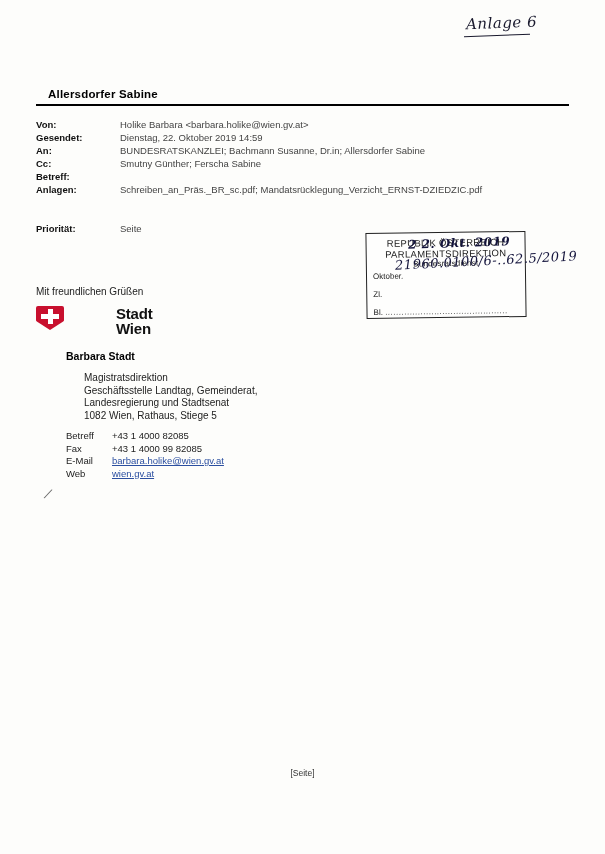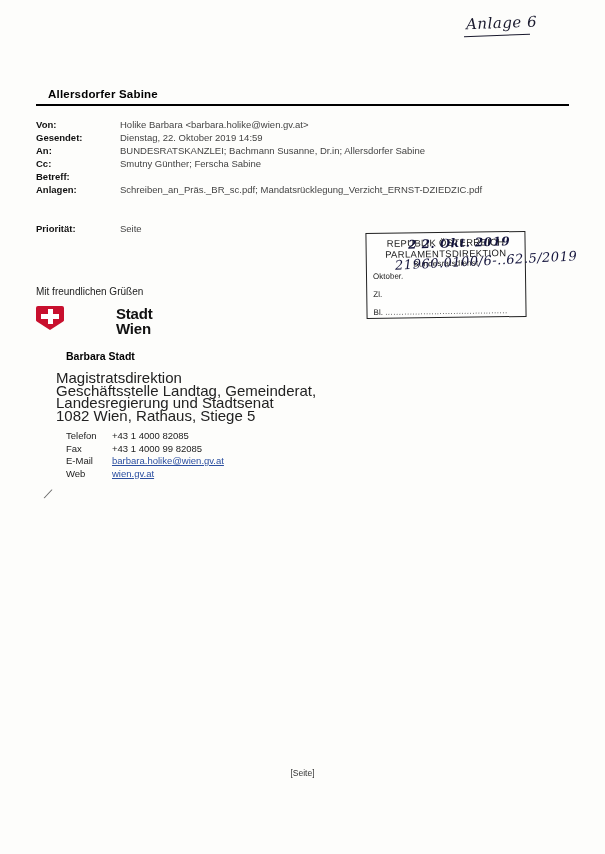--- a/index.html
+++ b/index.html
@@ -158,22 +158,22 @@
   .sig-name {
     position: absolute;
     top: 350px;
     left: 66px;
     font-size: 10.5px;
     font-weight: bold;
   }
   .sig-dept {
     position: absolute;
     top: 372px;
-    left: 56px;
-    font-size: 15px;
+    left: 84px;
+    font-size: 10px;
     line-height: 12.5px;
     color: #222;
   }
   .sig-contact {
     position: absolute;
     top: 430px;
     left: 66px;
     font-size: 9.5px;
     line-height: 12.5px;
     color: #222;
@@ -358,21 +358,21 @@
 
   <div class="sig-dept">
     <div>Magistratsdirektion</div>
     <div>Geschäftsstelle Landtag, Gemeinderat,</div>
     <div>Landesregierung und Stadtsenat</div>
     <div>1082 Wien, Rathaus, Stiege 5</div>
   </div>
 
   <div class="sig-contact">
     <div class="contact-line">
-      <span class="contact-key">Telefon</span>
+      <span class="contact-key">Betreff</span>
       <span class="contact-val">+43 1 4000 82085</span>
     </div>
     <div class="contact-line">
       <span class="contact-key">Fax</span>
       <span class="contact-val">+43 1 4000 99 82085</span>
     </div>
     <div class="contact-line">
       <span class="contact-key">E-Mail</span>
       <span class="contact-val link">barbara.holike@wien.gv.at</span>
     </div>

